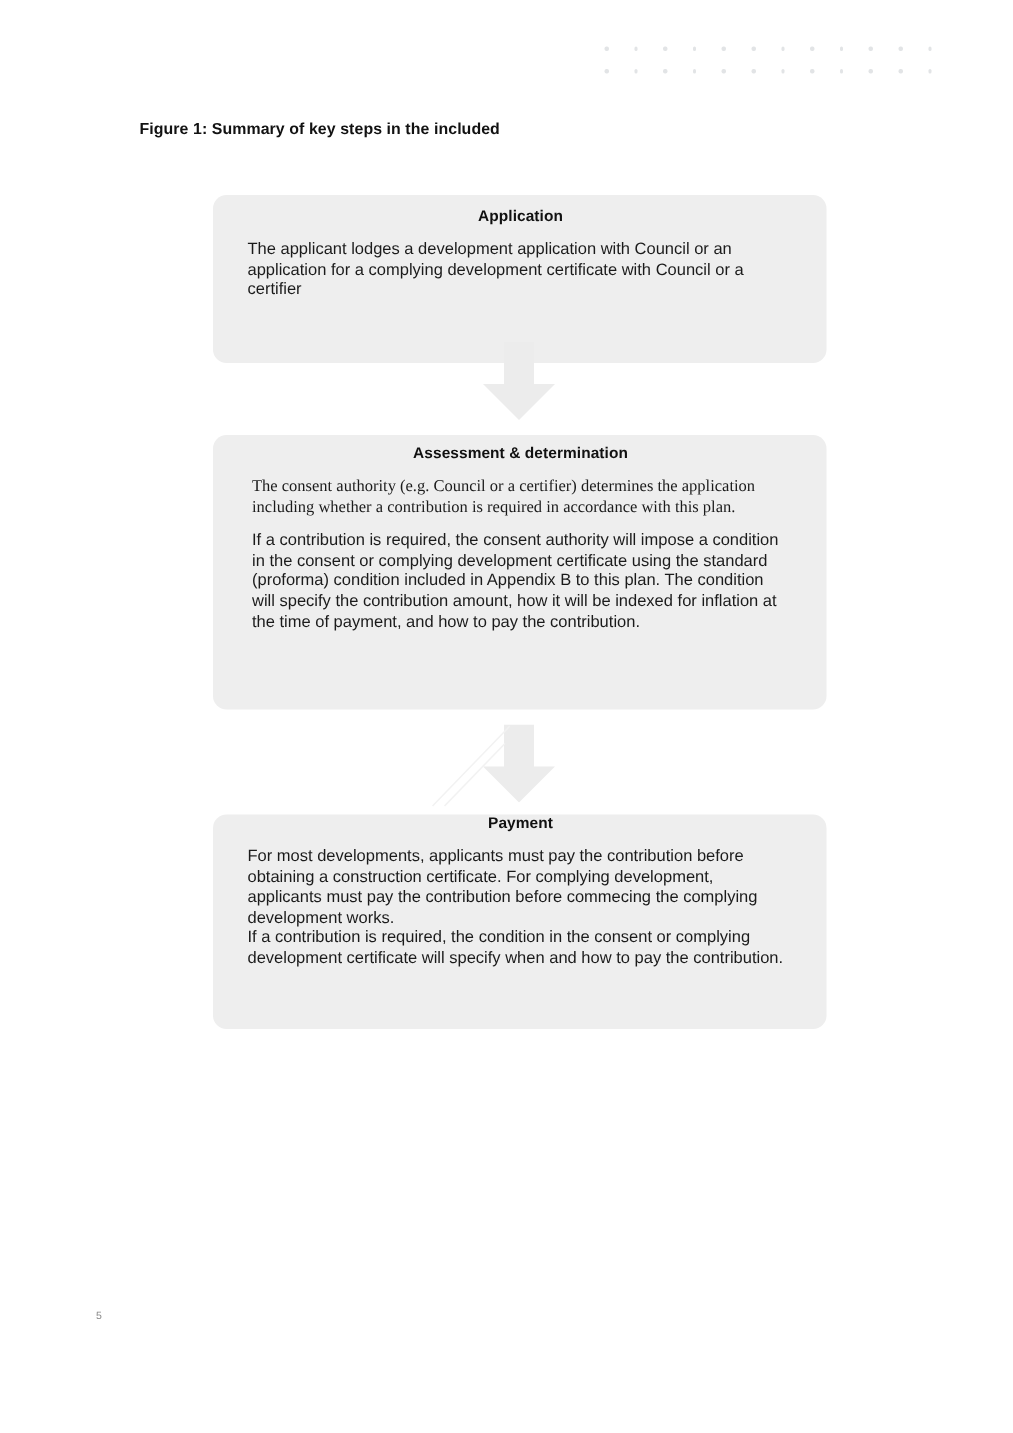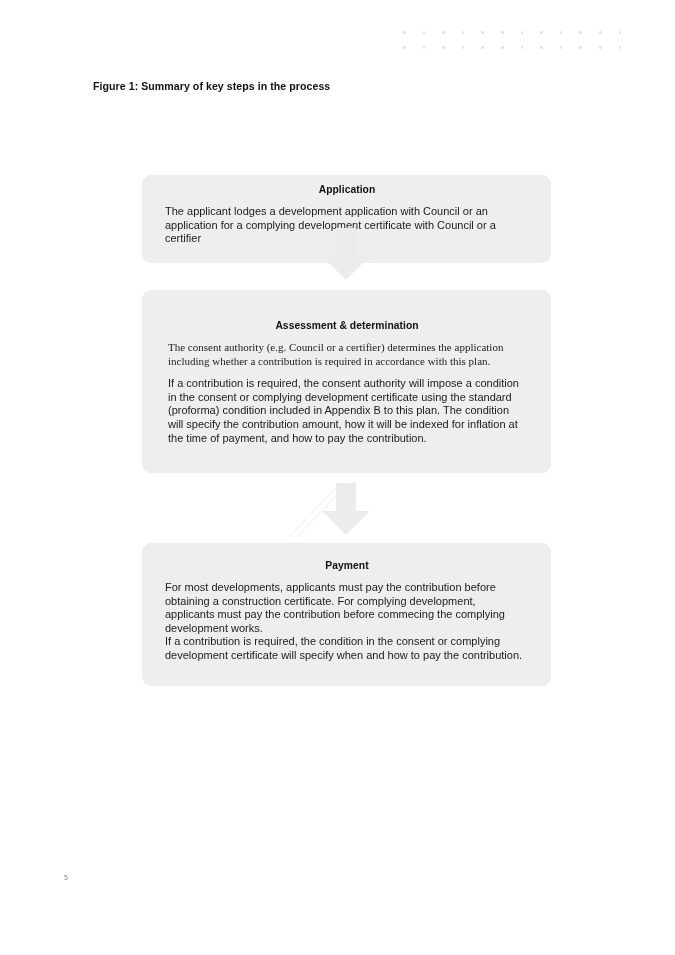--- a/index.html
+++ b/index.html
@@ -82,41 +82,40 @@
     line-height: 13.6px;
     color: #1b1b1b;
   }
   .flow-box .box-para + .box-para {
     margin-top: 9px;
   }
 
   
   #box-application {
     top: 130px;
-    height: 88px;
+    height: 112px;
     padding: 9px 22px 0 23px;
-    margin-top: 45px;
   }
   #box-application .box-title { margin-bottom: 10px; }
   #box-application .box-body { padding-right: 8px; }
 
   
   #box-assessment {
     top: 290px;
     height: 183px;
-    padding: 30px 23px 0 24px;
+    padding: 7px 23px 0 24px;
   }
   #box-assessment .box-title { margin-bottom: 10px; }
   #box-assessment .box-body { padding-left: 2px; padding-right: 5px; }
 
   
   #box-payment {
     top: 543px;
     height: 143px;
-    padding: 17px 22px 0 23px;
+    padding: 1px 22px 0 23px;
   }
   #box-payment .box-title { margin-bottom: 10px; }
   #box-payment .box-body { padding-right: 4px; }
 
   
   .flow-arrow {
     position: absolute;
     left: 320px;
     width: 52px;
     height: 52px;
@@ -182,21 +181,21 @@
       <span class="dot" style="left: 78.4px; top: 15px; background: rgb(226, 228, 230);"></span>
       <span class="dot" style="left: 98px; top: 15px; background: rgb(226, 228, 230);"></span>
       <span class="dot" style="left: 117.6px; top: 15px; background: rgb(226, 228, 230);"></span>
       <span class="dot" style="left: 137.2px; top: 15px; background: rgb(226, 228, 230);"></span>
       <span class="dot" style="left: 156.8px; top: 15px; background: rgb(226, 228, 230);"></span>
       <span class="dot" style="left: 176.4px; top: 15px; background: rgb(226, 228, 230);"></span>
       <span class="dot" style="left: 196px; top: 15px; background: rgb(226, 228, 230);"></span>
       <span class="dot" style="left: 215.6px; top: 15px; background: rgb(226, 228, 230);"></span>
     </div>
 
-  <div class="figure-caption">Figure 1: Summary of key steps in the process</div>
+  <div class="figure-caption">Figure 1: Summary of key steps in the included</div>
 
   <div class="flow-box" id="box-application">
     <div class="box-title">Application</div>
     <div class="box-body">
       <p class="box-para" style="margin:0;">The applicant lodges a development application with Council or an application for a complying development certificate with Council or a certifier</p>
     </div>
   </div>
 
   <div class="flow-arrow" id="arrow-1">
     <svg width="52" height="52" viewBox="0 0 52 52" aria-hidden="true">

